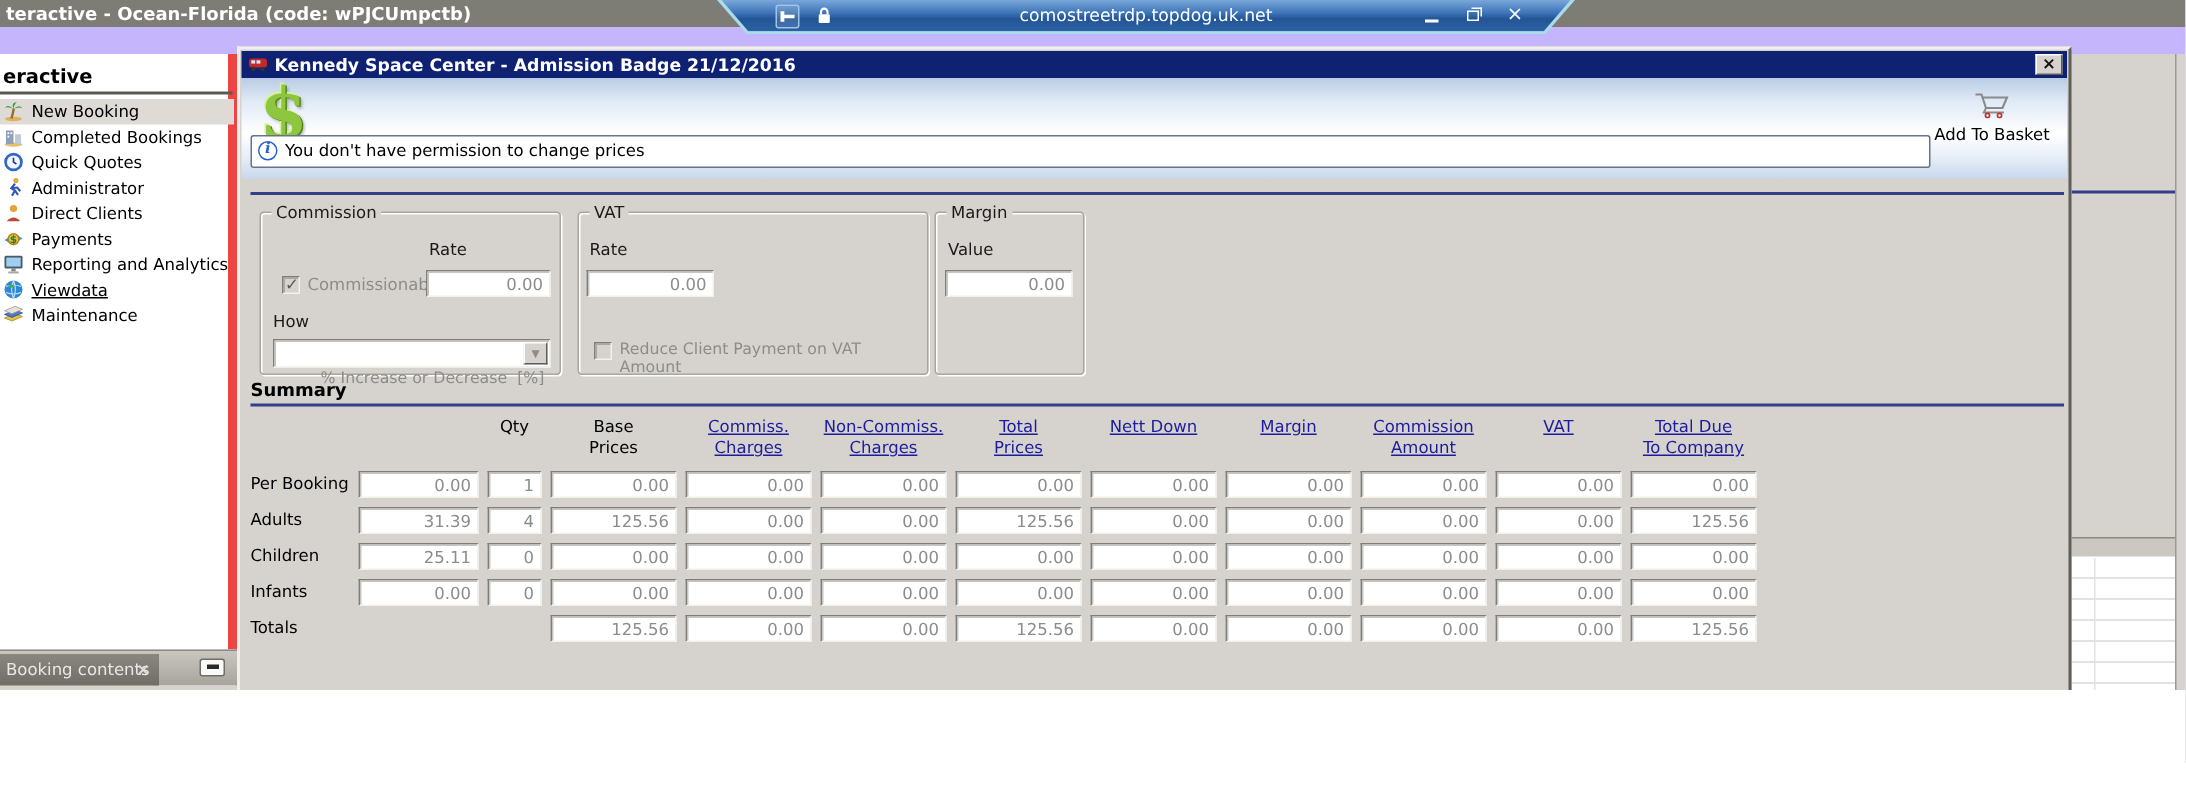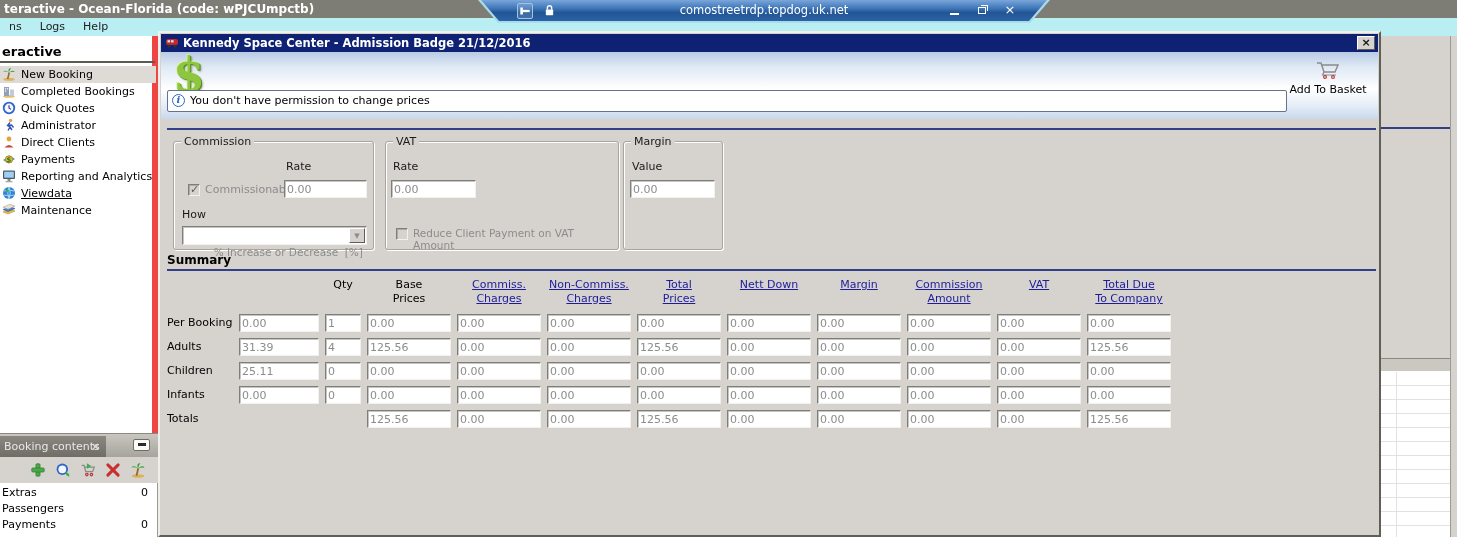--- a/index.html
+++ b/index.html
@@ -1,18 +1,18 @@
 <!DOCTYPE html>
 <html><head>
 <meta charset="utf-8">
 <style>
   * { box-sizing: border-box; margin: 0; padding: 0; }
   html,body { width:1457px; height:537px; }
   body { font-family:"DejaVu Sans", sans-serif; font-size:11px; color:#000; }
-  .screen { position:relative; width:1457px; height:537px; background:#c4b5fd; overflow:hidden; }
+  .screen { position:relative; width:1457px; height:460px; background:#c4b5fd; overflow:hidden; }
   .abs { position:absolute; }
 
   
   .main-titlebar { left:0; top:0; width:1457px; height:18px; background:#7d7d75; color:#fff;
     font-weight:bold; font-size:12px; line-height:18px; padding-left:4px; white-space:nowrap; }
   .menubar { left:0; top:18px; width:1457px; height:18px; background:#b9eef2; line-height:18px; }
   .menu-item { display:inline-block; padding:0 9px; color:#222; cursor:default; }
 
   
   .rdp-outer { left:478px; top:0; width:572px; height:23px;
@@ -101,21 +101,21 @@
   .info-text { position:absolute; left:22px; top:0; line-height:20px; }
   .navy-rule { position:absolute; left:7px; width:1209px; height:2px; background:#333f87; }
 
   
   .gbox { position:absolute; top:108px; height:109px; border:1px solid #a8a59e; border-radius:3px;
     box-shadow:inset 1px 1px 0 #fff, 1px 1px 0 #fff; }
   .gbox .legend { position:absolute; left:7px; top:-7px; background:#d6d3ce; padding:0 3px; color:#1a1a1a; }
   .glabel { position:absolute; color:#1a1a1a; }
   .glabel.dis { color:#8c8c8c; }
   .field { background:#fff; border:1px solid; border-color:#7f7f77 #f2f1ec #f2f1ec #7f7f77;
-    box-shadow:inset 1px 1px 0 rgba(90,90,85,.35); color:#8c8c8c; 
+    box-shadow:inset 1px 1px 0 rgba(90,90,85,.35); color:#8c8c8c; text-align:right;
     padding:1px 4px 0 2px; height:18px; line-height:15px; }
   .gfield { position:absolute; }
   .checkbox { position:absolute; width:12px; height:12px; background:#d6d3ce; border:1px solid;
     border-color:#7f7f77 #f2f1ec #f2f1ec #7f7f77; box-shadow:inset 1px 1px 0 rgba(90,90,85,.35); cursor:default; }
   .checkbox .mark { position:absolute; left:1px; top:-2px; color:#5a5a55; font-size:11px; font-weight:bold; }
   .dropdown { position:absolute; height:19px; background:#fff; border:1px solid;
     border-color:#7f7f77 #f2f1ec #f2f1ec #7f7f77; box-shadow:inset 1px 1px 0 rgba(90,90,85,.35);
     color:#8c8c8c; line-height:17px; padding-left:4px; white-space:pre; font-size:10.5px; cursor:default; }
   .dd-btn { position:absolute; right:1px; top:1px; width:16px; height:15px; background:#d6d3ce;
     border:1px solid; border-color:#fff #5f5e58 #5f5e58 #fff; color:#8c8c8c; font-size:7px;
@@ -135,21 +135,20 @@
 </style>
 </head>
 <body>
 
 <div class="screen">
 
   <div class="abs main-titlebar">
     <span>teractive - Ocean-Florida (code: wPJCUmpctb)</span>
   </div>
 
-  <div class="abs menubar" id="menu-bar"><span class="menu-item">ns</span><span class="menu-item">Logs</span><span class="menu-item">Help</span></div>
 
   <div class="abs bg-right">
     <div class="bg-navy"></div>
     <div class="bg-band"></div>
     <div class="bg-grid">
         <span class="vline"></span>
       </div>
   </div>
   <div class="abs right-strip"></div>
 

